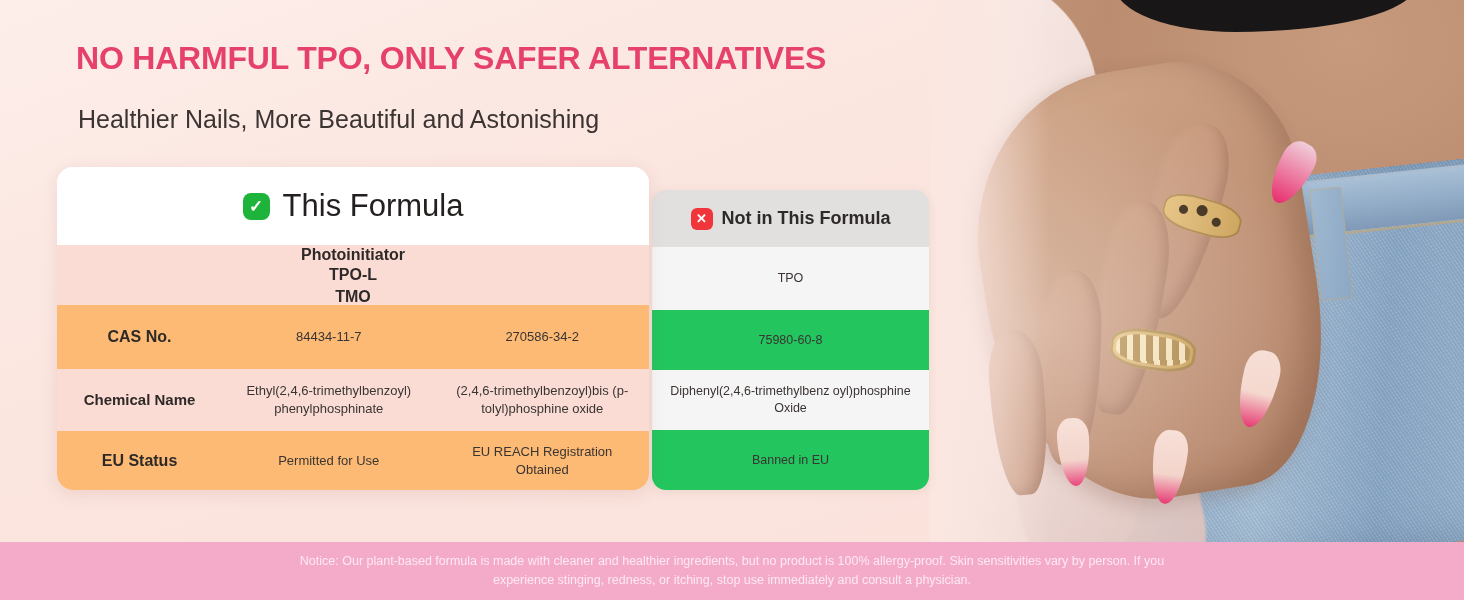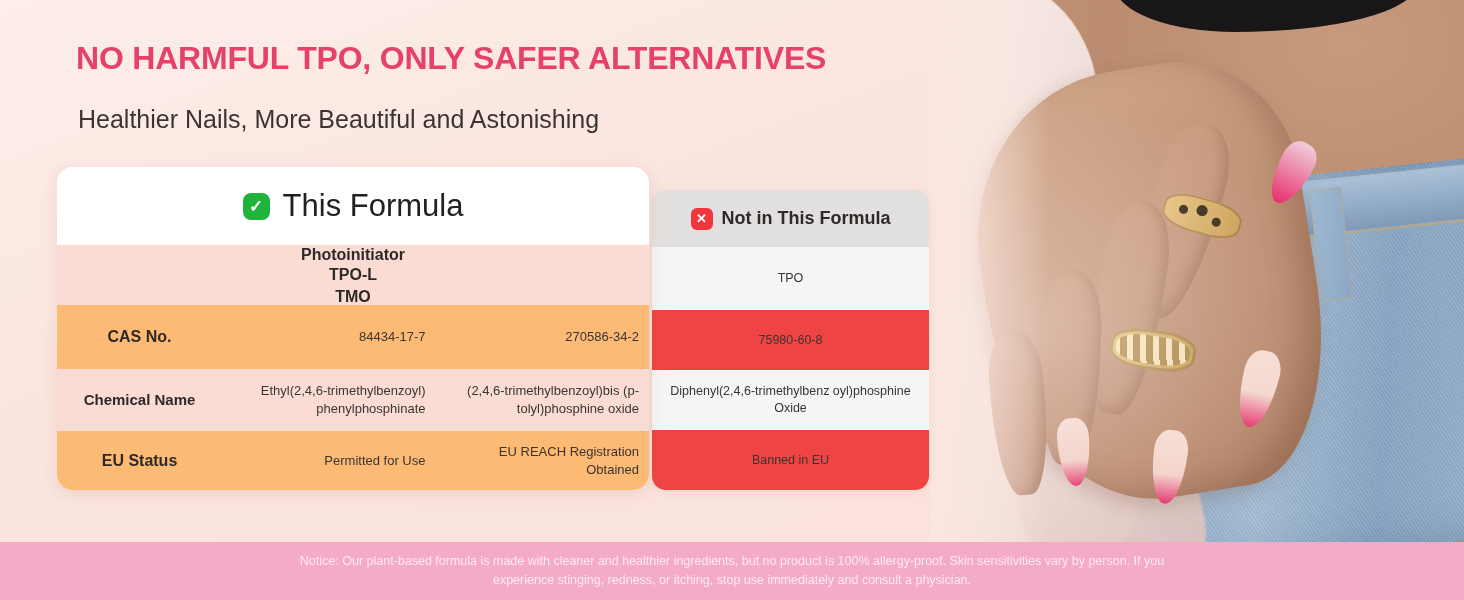--- a/index.html
+++ b/index.html
@@ -129,21 +129,21 @@
     position:absolute;left:652px;top:190px;width:277px;height:300px;
     border-radius:14px;overflow:hidden;
     box-shadow:0 2px 10px rgba(120,90,80,.10);
   }
   .bad-head{
     height:57px;background:#e2e0df;display:flex;align-items:center;justify-content:center;gap:9px;
   }
   .bad-head .lbl{font-size:18px;font-weight:bold;color:#2e2a29;}
   .bad-row{display:flex;align-items:center;justify-content:center;text-align:center;font-size:12.5px;color:#3a3533;padding:0 6px;line-height:1.35;}
   .bad-row.alt{background:#f6f5f5;}
-  .bad-row.norm{background:#ef4444;justify-content:center;}
+  .bad-row.norm{background:#22c55e;justify-content:center;}
   .br1{height:63px;}
   .br2{height:60px;}
   .br3{height:60px;}
   .br4{height:60px;}
 
   
   .panel-good{
     position:absolute;left:57px;top:167px;width:592px;height:323px;
     background:#ffffff;border-radius:16px;overflow:hidden;
     box-shadow:0 4px 16px rgba(160,110,100,.16);
@@ -154,21 +154,21 @@
   .good-head .lbl{font-size:31px;color:#23201f;font-weight:normal;}
   .grow{display:flex;align-items:center;}
   .grow.pink{background:#fadcd5;}
   .grow.white{background:#fdba74;}
   .gr1{height:60px;flex-direction:column;}
   .gr2{height:64px;}
   .gr3{height:62px;}
   .gr4{height:59px;}
   .c-label{width:165px;text-align:center;font-size:16px;font-weight:bold;color:#2e2927;line-height:1.2;}
   .c-label.small{font-size:15px;}
-  .c-val{flex:1;text-align:right;font-size:13px;color:#3a3533;line-height:1.35;padding:0 10px;}
+  .c-val{flex:1;text-align:center;font-size:13px;color:#3a3533;line-height:1.35;padding:0 10px;}
   .c-val.hdr{font-size:16px;font-weight:bold;color:#2e2927;}
 
   
   .badge{
     width:25px;height:25px;border-radius:7px;display:inline-flex;
     align-items:center;justify-content:center;flex:0 0 auto;
     color:#fff;font-size:16px;font-weight:bold;line-height:1;
   }
   .badge.ok{background:#1eb33a;width:27px;height:27px;border-radius:8px;font-size:17px;}
   .badge.no{background:#f0353b;width:22px;height:22px;border-radius:6px;font-size:13px;}
@@ -244,21 +244,21 @@
     </div>
 
     <div class="grow pink gr1">
       <div class="c-label">Photoinitiator</div>
       <div class="c-val hdr">TPO-L</div>
       <div class="c-val hdr">TMO</div>
     </div>
 
     <div class="grow white gr2">
       <div class="c-label">CAS No.</div>
-      <div class="c-val">84434-17-7</div>
+      <div class="c-val">84434-11-7</div>
       <div class="c-val">270586-34-2</div>
     </div>
 
     <div class="grow pink gr3">
       <div class="c-label small">Chemical Name</div>
       <div class="c-val">Ethyl(2,4,6-trimethylbenzoyl) phenylphosphinate</div>
       <div class="c-val">(2,4,6-trimethylbenzoyl)bis (p-tolyl)phosphine oxide</div>
     </div>
 
     <div class="grow white gr4">

